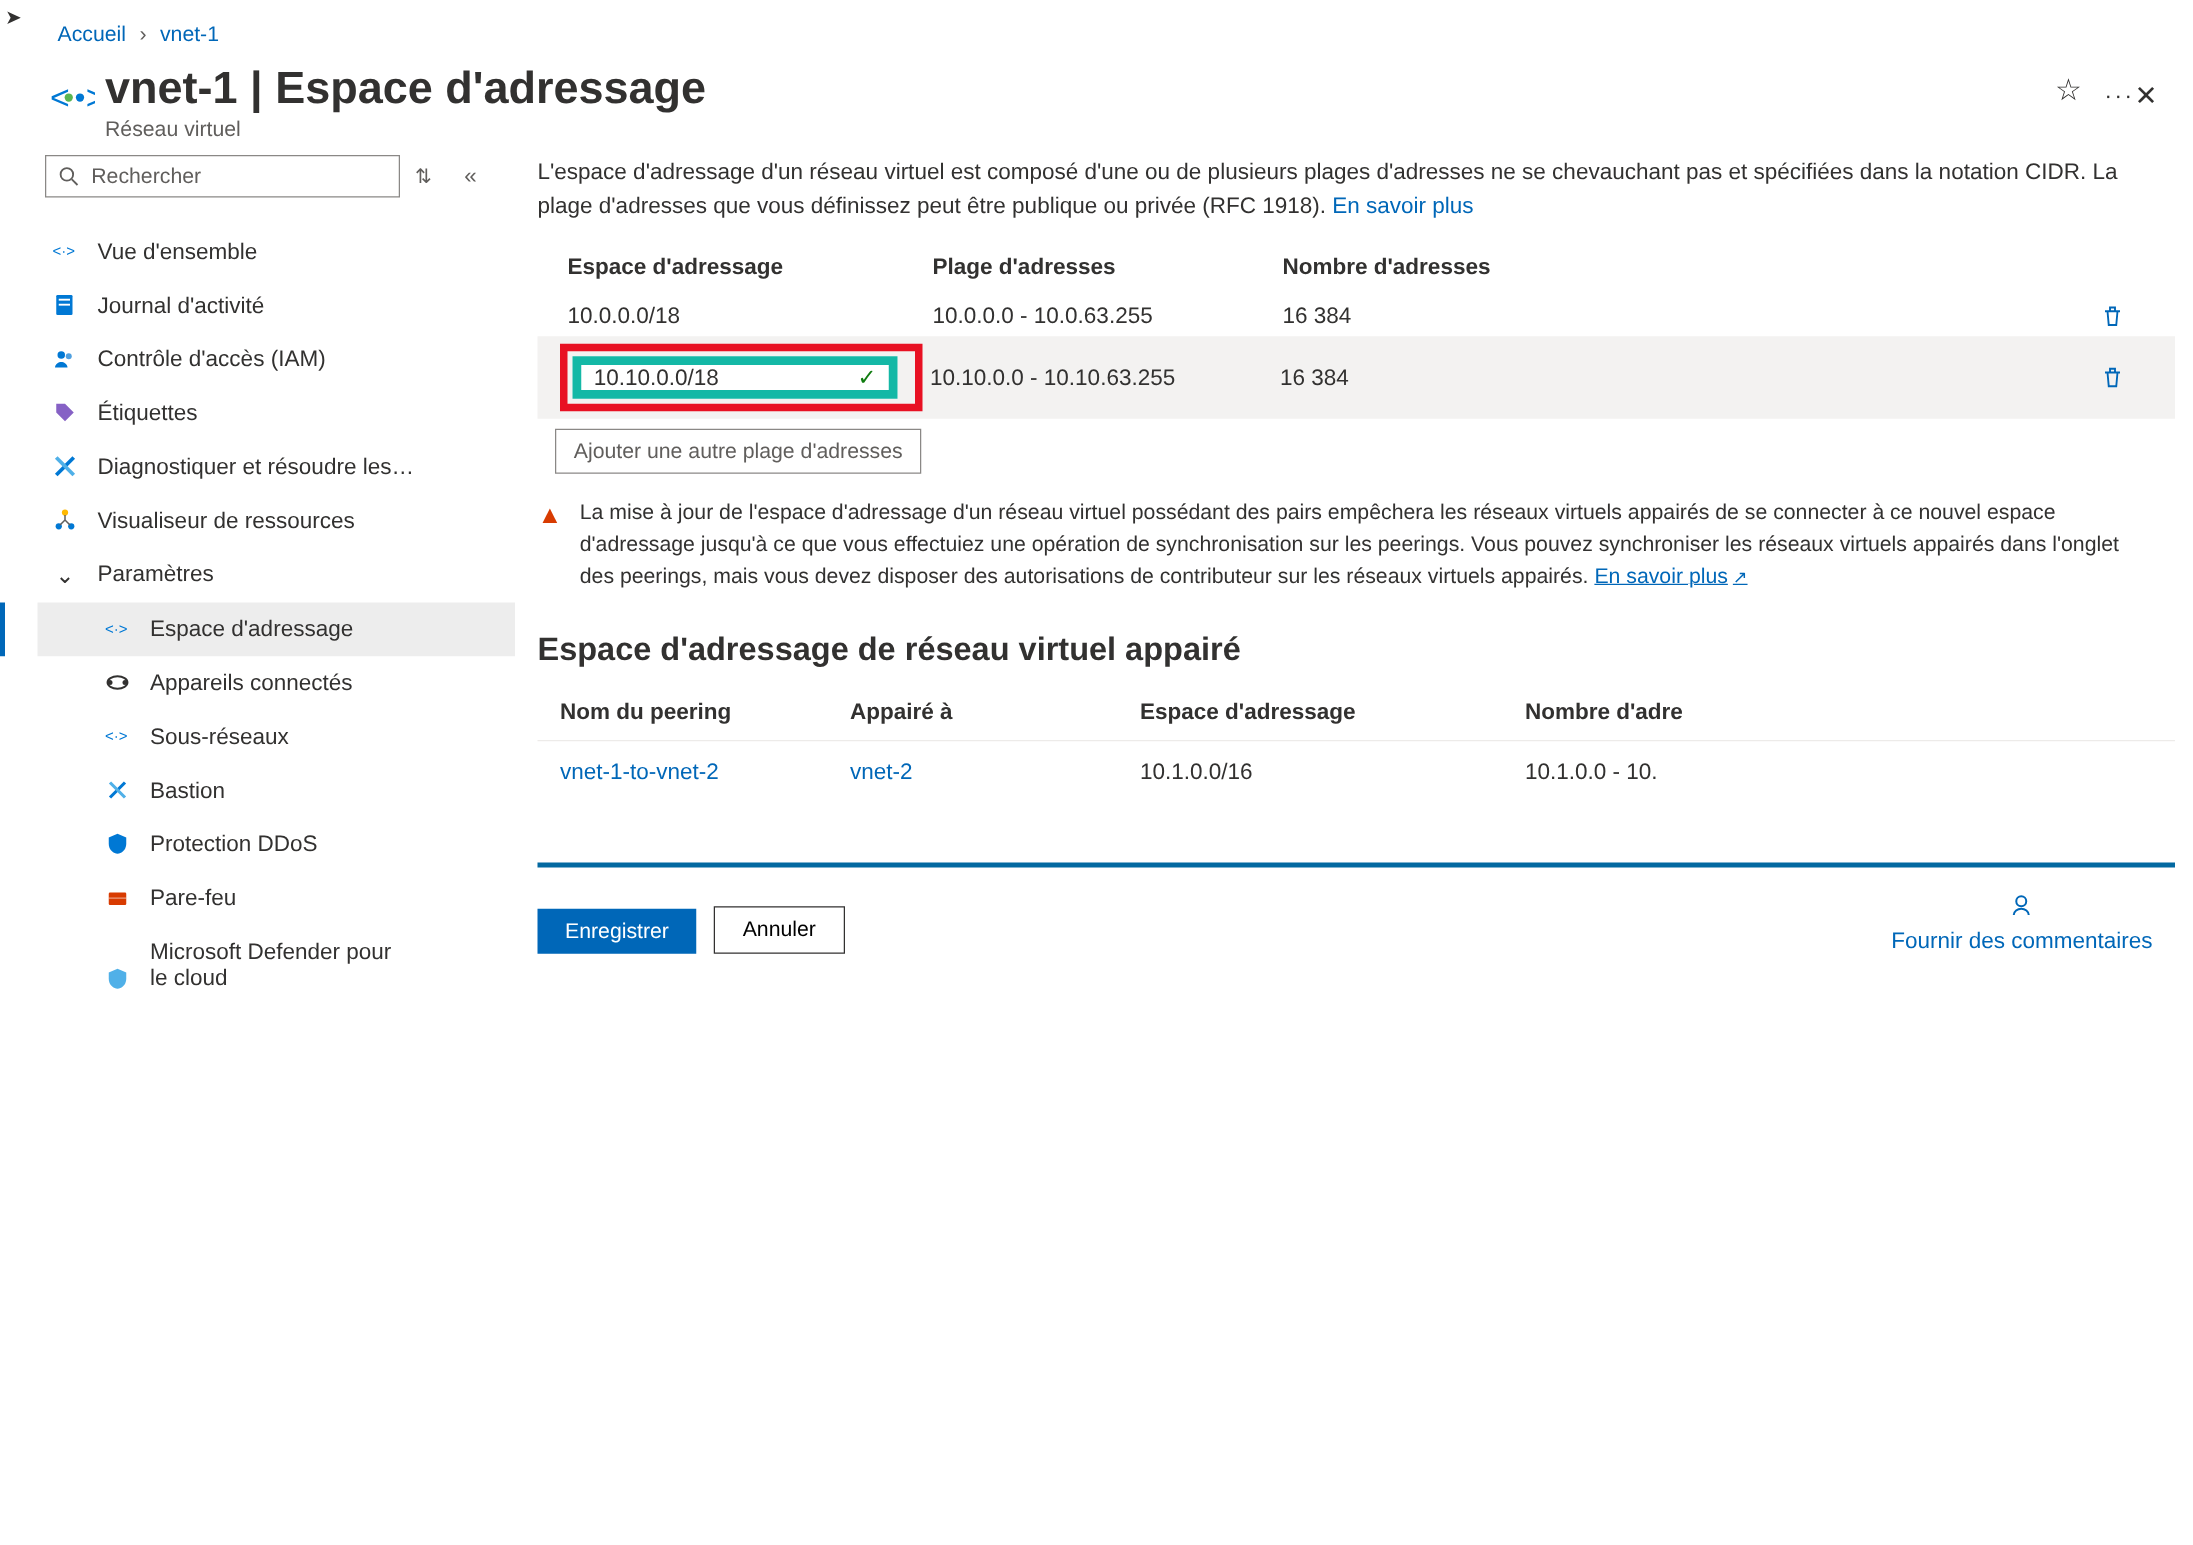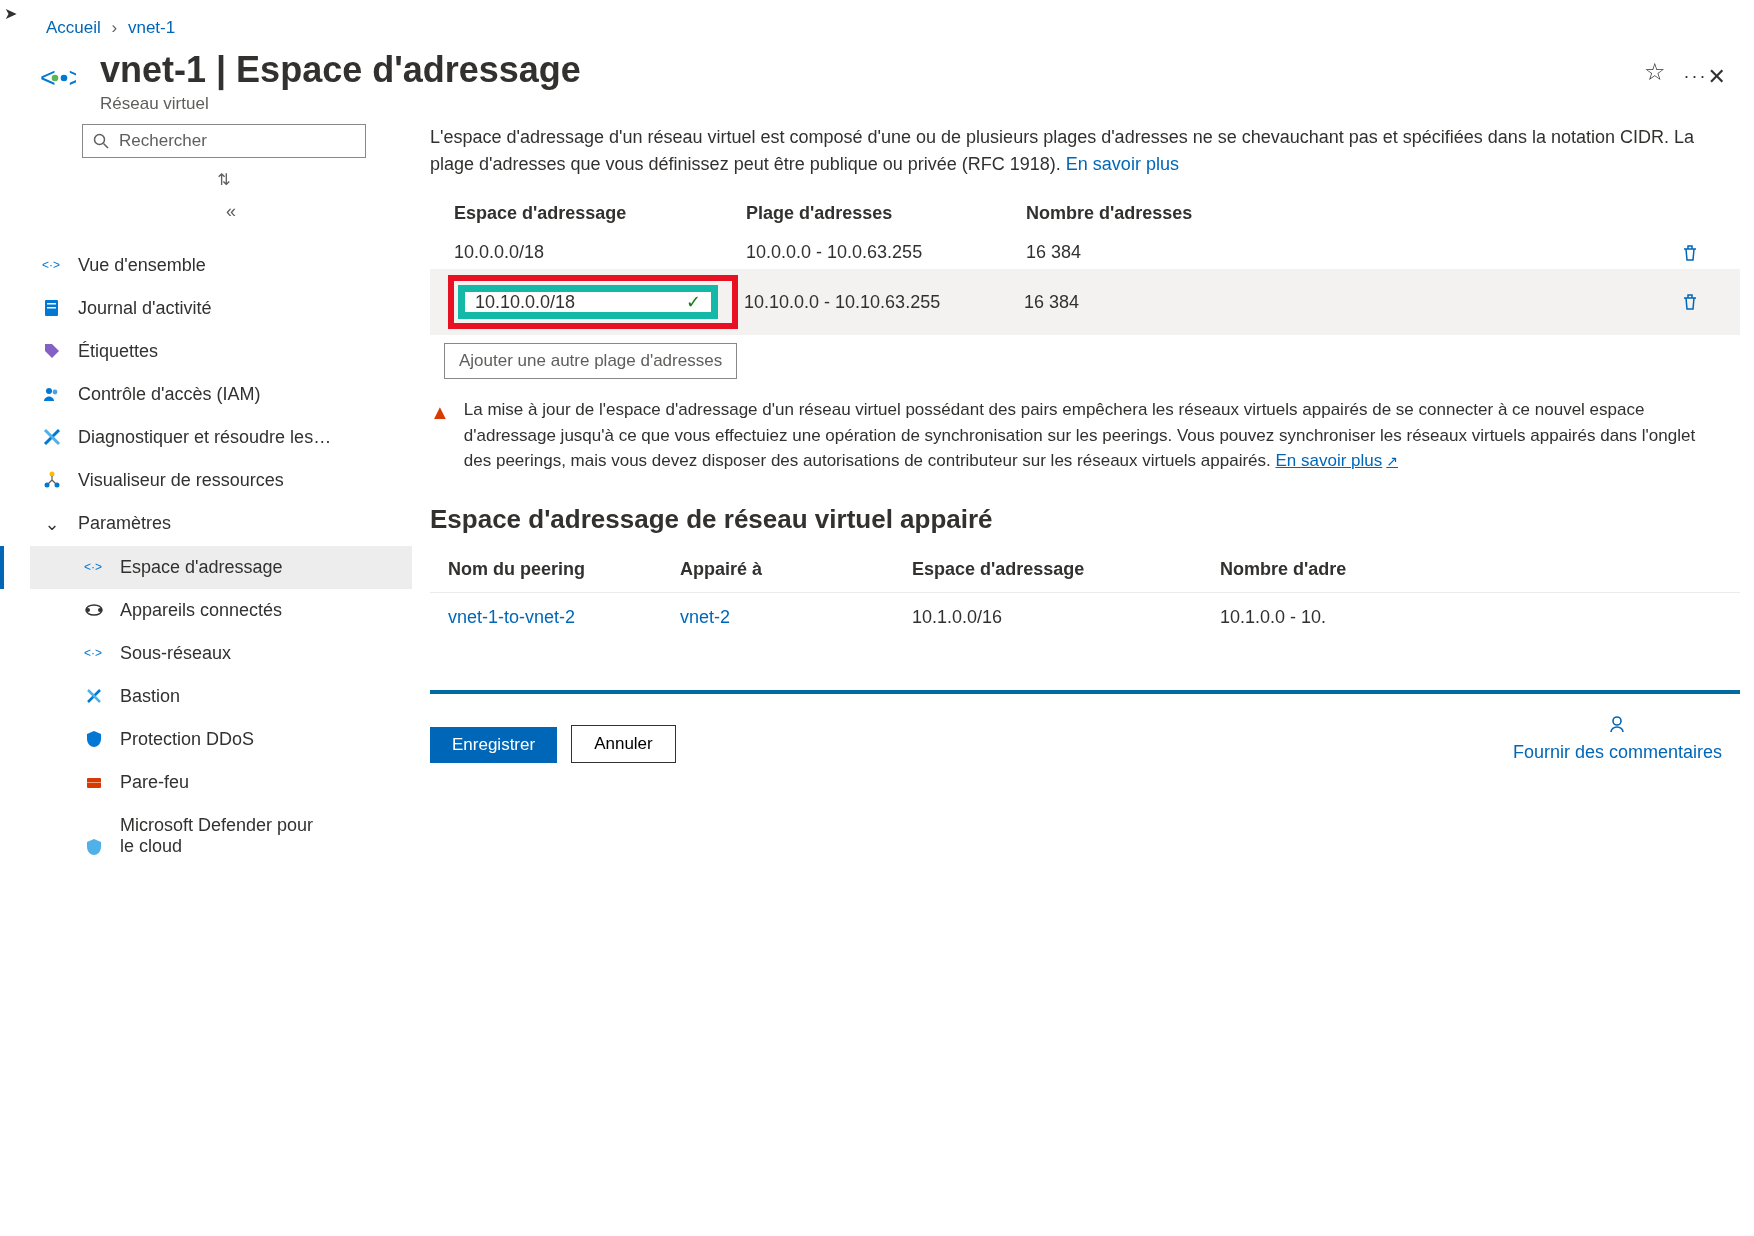--- a/index.html
+++ b/index.html
@@ -7,31 +7,31 @@
 a { color: #0067b8; text-decoration: none; cursor: pointer; }
 
 .cursor { position: absolute; top: 4px; left: 4px; font-size: 16px; pointer-events: none; z-index: 100; }
 
 .breadcrumb { padding: 18px 0 12px 46px; font-size: 17px; }
 .breadcrumb a { color: #0067b8; }
 .breadcrumb span.sep { color: #605e5c; margin: 0 6px; }
 
 .header-row { display: flex; align-items: flex-start; padding: 0 28px 10px 40px; }
 .vnet-icon svg { width: 36px; height: 36px; margin-top: 10px; }
-.header-text { margin-left: 24px; flex: 1; }
+.header-text { margin-left: 8px; flex: 1; }
 .header-title { font-size: 36px; font-weight: 600; line-height: 1.1; }
 .header-sub { font-size: 17px; color: #605e5c; margin-top: 4px; }
 .header-star { font-size: 24px; margin-left: 18px; margin-top: 8px; color: #323130; cursor: pointer; }
 .header-more { font-size: 18px; margin-left: 18px; margin-top: 16px; cursor: pointer; letter-spacing: 2px; }
 .header-close { margin-left: auto; margin-top: 14px; font-size: 22px; cursor: pointer; }
 
 .layout { display: flex; }
 .sidebar { width: 412px; min-width: 412px; padding-left: 30px; }
 
-.search-row { display: flex; align-items: center; gap: 12px; margin-bottom: 22px; padding-left: 6px; flex-direction: column;}
+.search-row { display: flex; align-items: center; gap: 12px; margin-bottom: 22px; padding-left: 6px;}
 .search-box { display: flex; align-items: center; width: 284px; height: 34px; border: 1px solid #8a8886; padding: 0 10px; font-size: 17px; color: #605e5c; }
 .search-box svg { width: 16px; height: 16px; margin-right: 10px; }
 .sort-arrow { font-size: 16px; color: #605e5c; cursor: pointer; }
 .collapse-chevron { font-size: 18px; color: #605e5c; cursor: pointer; margin-left: 14px;}
 
 .nav-item { display: flex; align-items: center; padding: 11px 10px 11px 10px; font-size: 18px; cursor: pointer; position: relative; }
 .nav-item.sub { padding-left: 52px; }
 .nav-item.active { background: #ededed; }
 .nav-item.active::before { content:""; position:absolute; left:-30px; top:0; bottom:0; width:4px; background:#0067b8; }
 .nav-icon { width: 24px; display:flex; justify-content:center; margin-right: 14px; }
@@ -137,34 +137,34 @@
             <rect x="3" y="2" width="13" height="16" rx="1" fill="#0078d4"></rect>
             <rect x="5" y="5" width="9" height="1.5" fill="#fff"></rect>
             <rect x="5" y="9" width="9" height="1.5" fill="#fff"></rect>
           </svg>
         </span>
       <span>Journal d'activité</span>
     </div>
     <div class="nav-item">
       <span class="nav-icon">
           <svg viewBox="0 0 20 20">
-            <path d="M3 3h7l7 7-7 7-7-7z" fill="#8661c5"></path>
-          </svg>
-        </span>
-      <span>Étiquettes</span>
-    </div>
-    <div class="nav-item">
-      <span class="nav-icon">
-          <svg viewBox="0 0 20 20">
             <circle cx="7" cy="7" r="3" fill="#0078d4"></circle>
             <circle cx="13" cy="8" r="2.4" fill="#50a0e0"></circle>
             <path d="M2 17c0-3 3-4.5 5-4.5s5 1.5 5 4.5" fill="#0078d4"></path>
           </svg>
         </span>
       <span>Contrôle d'accès (IAM)</span>
+    </div>
+    <div class="nav-item">
+      <span class="nav-icon">
+          <svg viewBox="0 0 20 20">
+            <path d="M3 3h7l7 7-7 7-7-7z" fill="#8661c5"></path>
+          </svg>
+        </span>
+      <span>Étiquettes</span>
     </div>
     <div class="nav-item">
       <span class="nav-icon">
           <svg viewBox="0 0 20 20">
             <path d="M3 17L17 3" stroke="#0078d4" stroke-width="3"></path>
             <path d="M3 3L17 17" stroke="#50b0e8" stroke-width="3"></path>
           </svg>
         </span>
       <span>Diagnostiquer et résoudre les…</span>
     </div>

